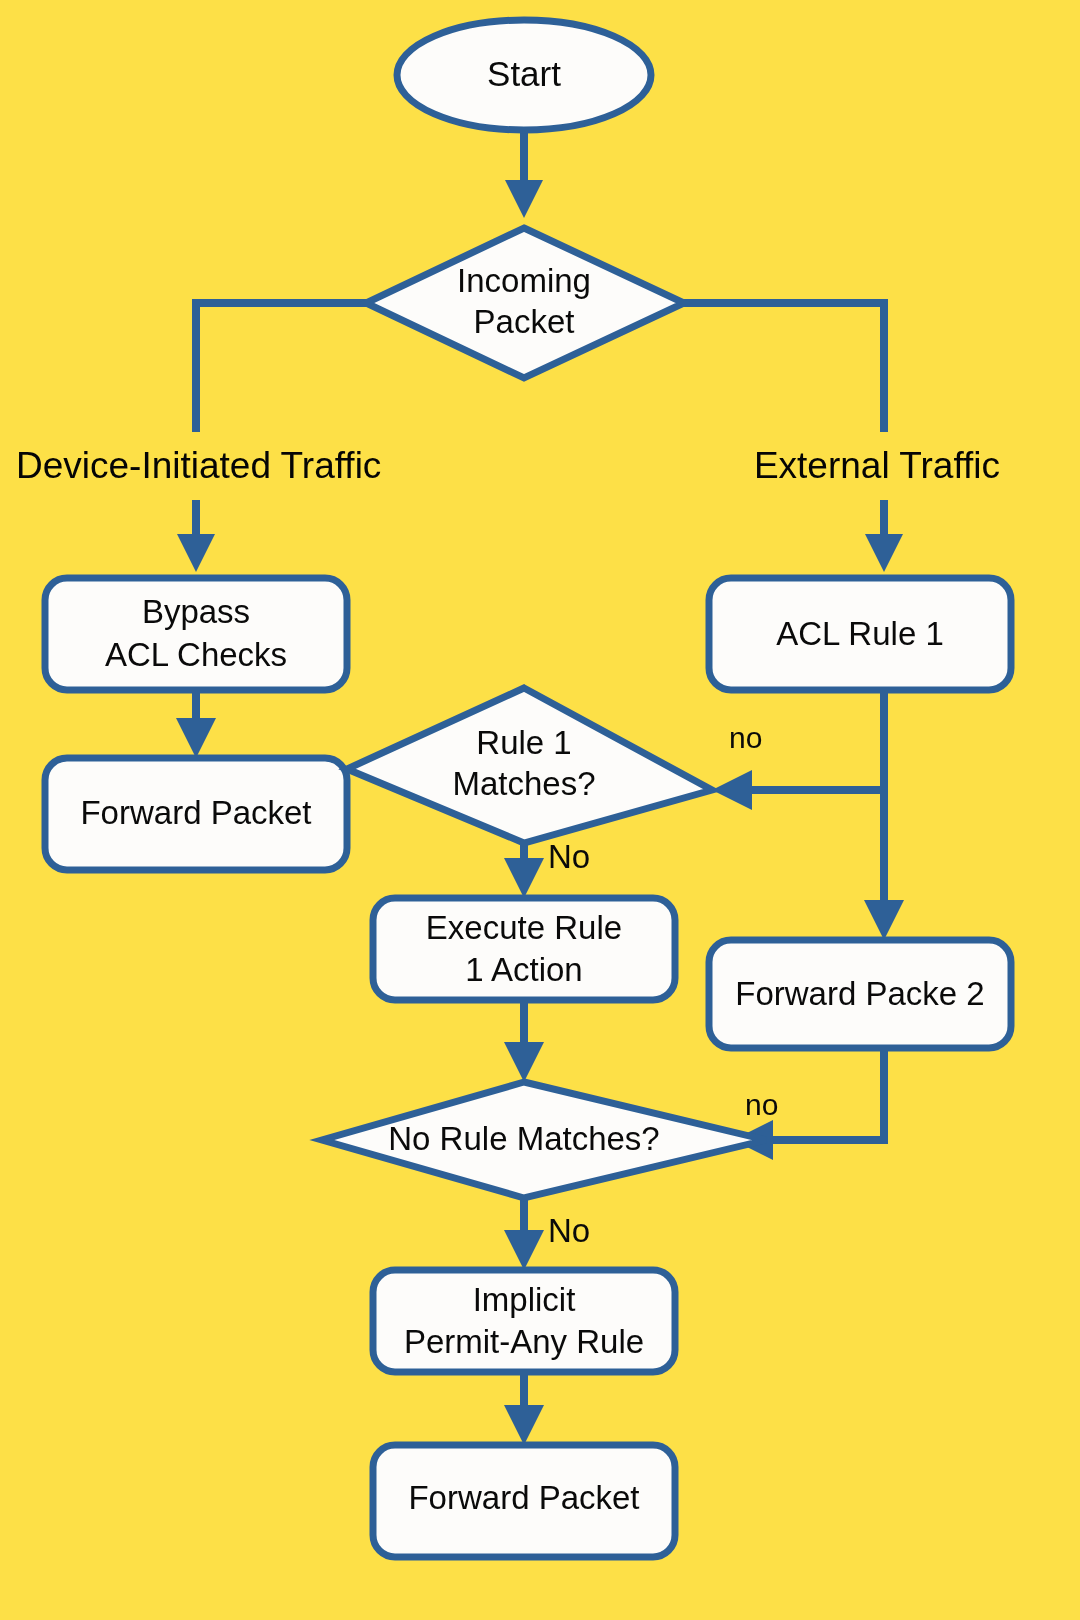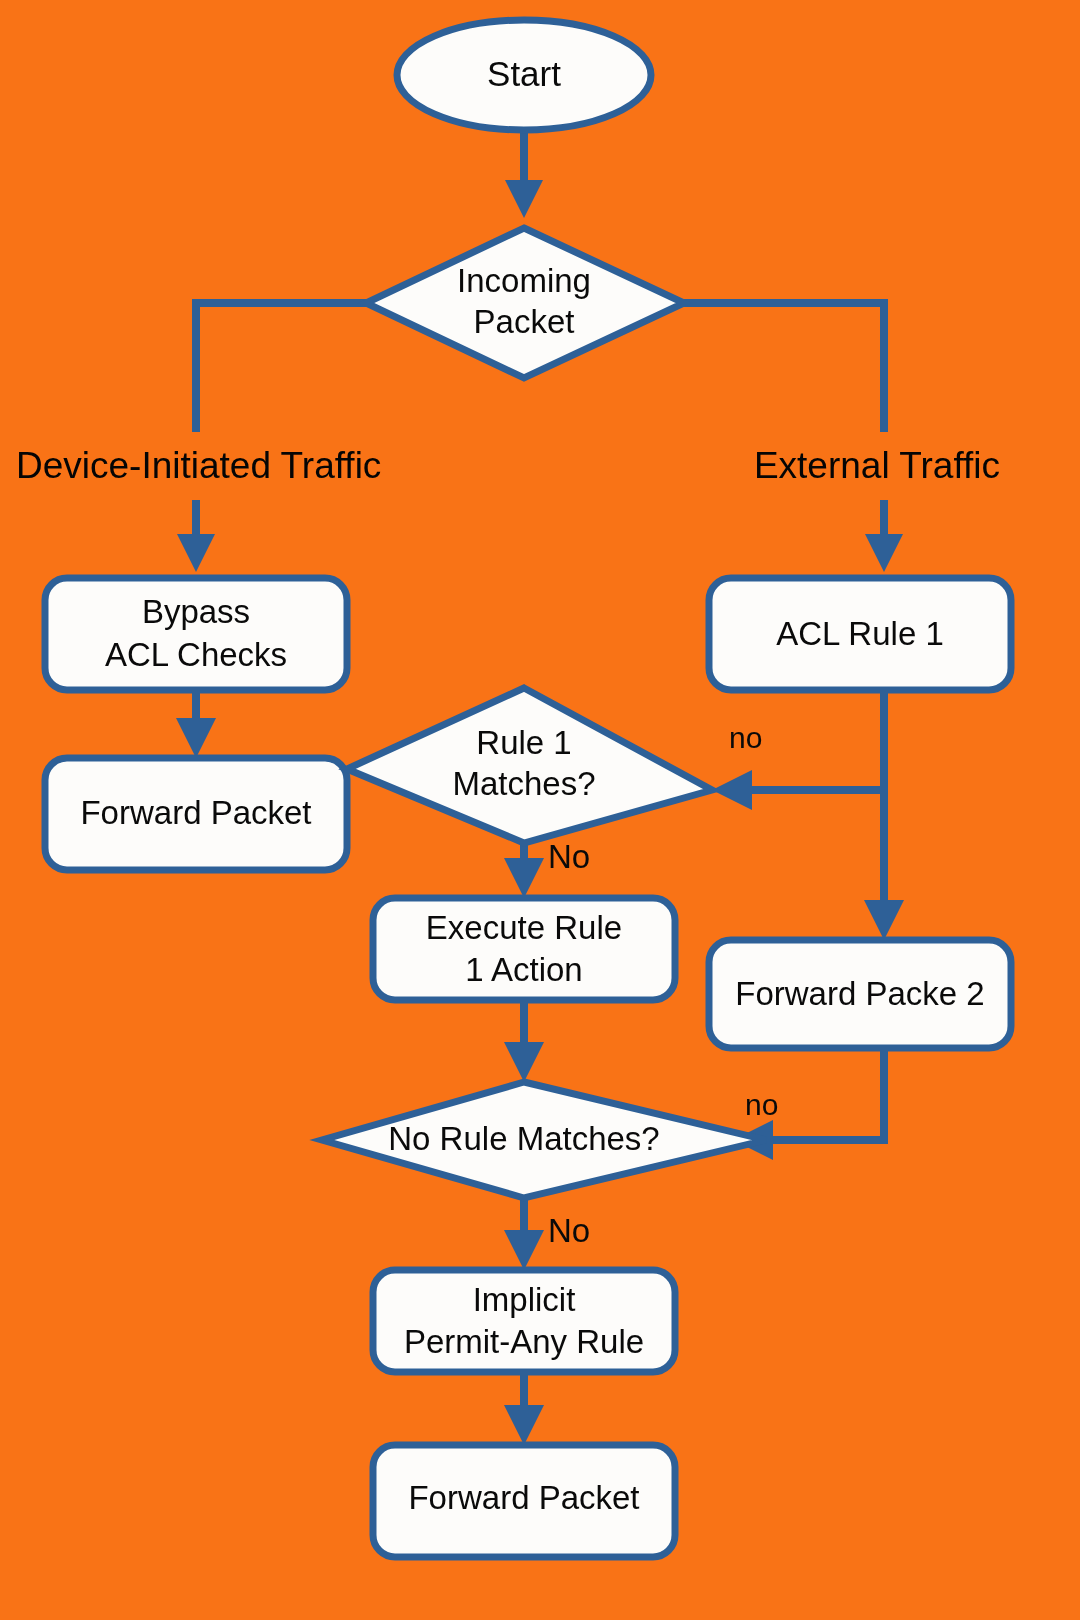--- a/index.html
+++ b/index.html
@@ -5,21 +5,21 @@
 <style>
   html, body {
     margin: 0;
     padding: 0;
     background: #ffffff;
   }
   #canvas {
     position: relative;
     width: 1080px;
     height: 1620px;
-    background: #f97316;
+    background: #fde047;
     overflow: hidden;
     font-family: "Liberation Sans", sans-serif;
   }
   #flow-svg {
     position: absolute;
     top: 0;
     left: 0;
     width: 1080px;
     height: 1620px;
     display: block;

